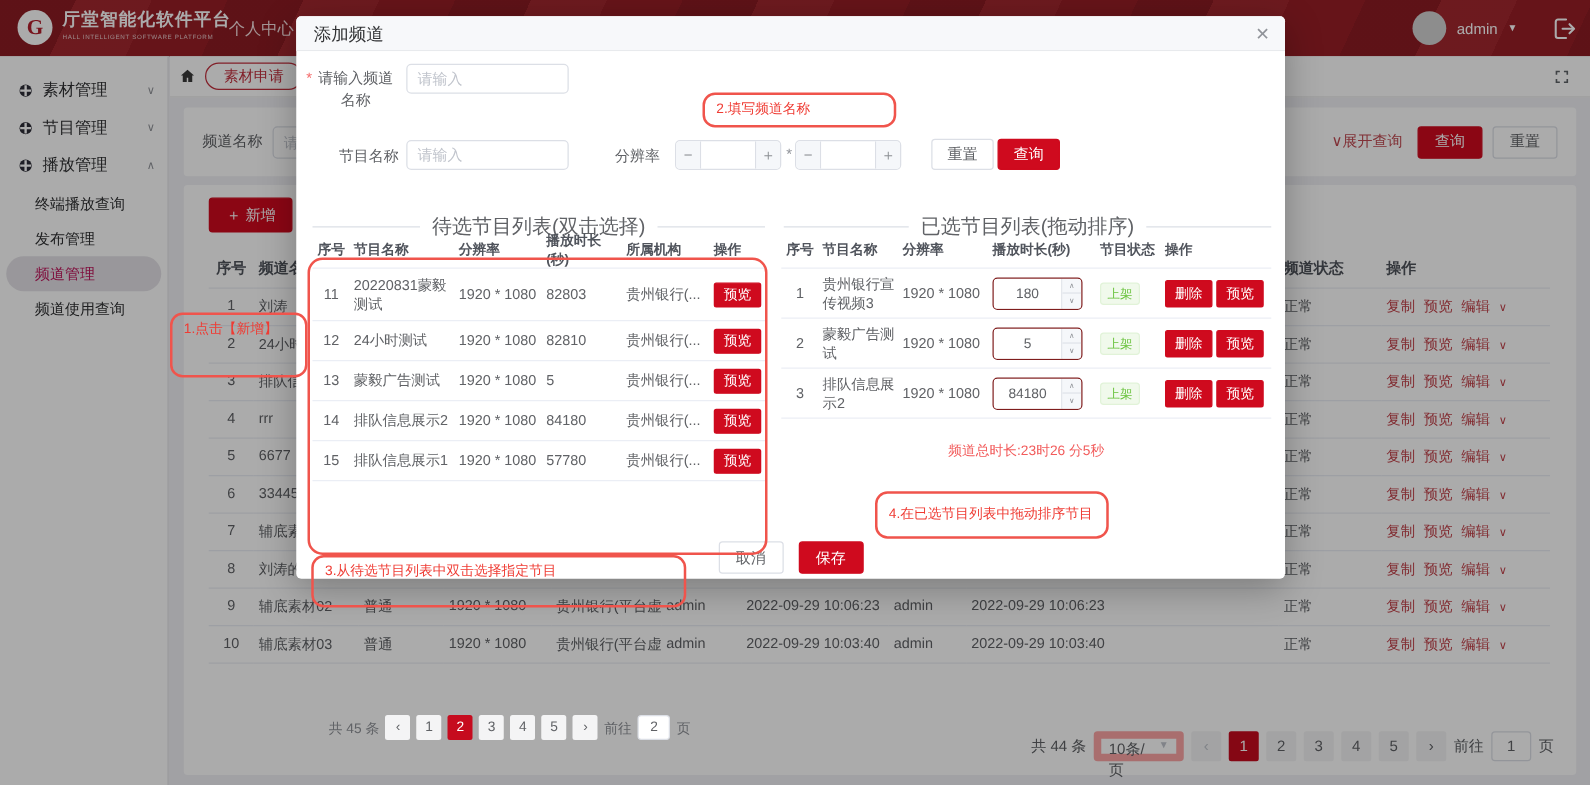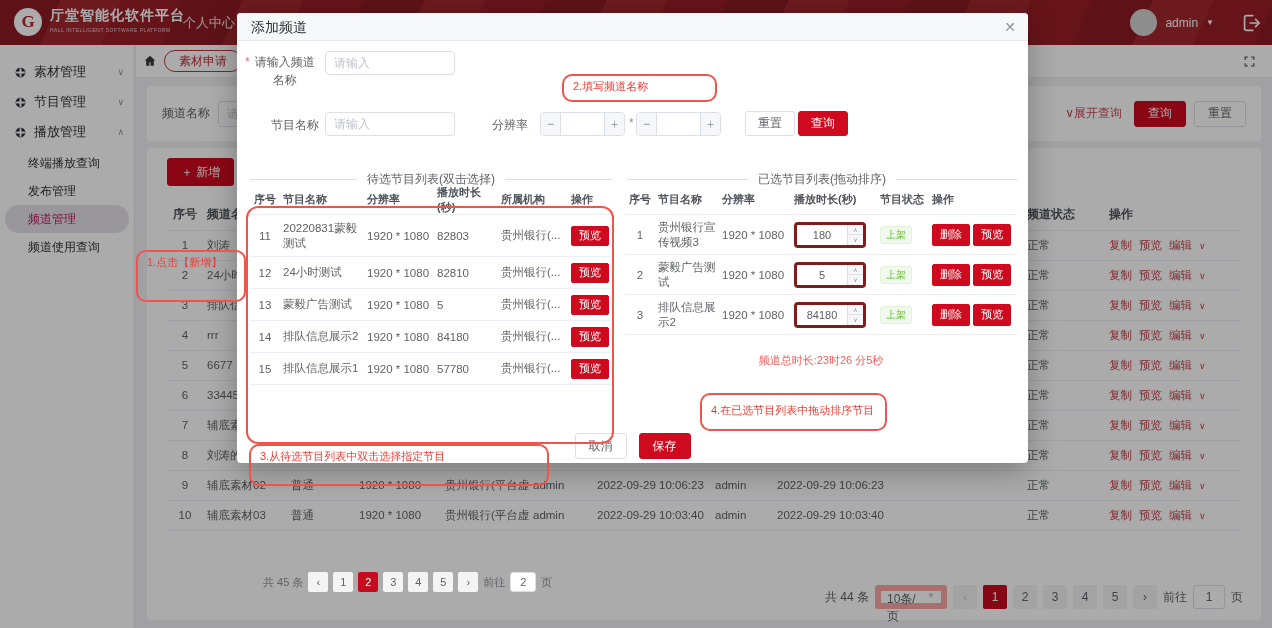--- a/index.html
+++ b/index.html
@@ -81,31 +81,31 @@
   .req { color:#f56c6c; margin-right:2px; }
   .lbl-wrap { white-space:pre-line; text-align:center; display:inline-block; width:66px; vertical-align:top; }
   .m-inp { position:absolute; width:130px; height:24px; }
   .stepper { position:absolute; width:85px; height:24px; border:1px solid #dcdfe6; border-radius:4px; background:#fff; display:flex; align-items:center; }
   .stepper .st-btn { width:20px; height:100%; background:#f5f7fa; color:#8d9095; display:flex; align-items:center; justify-content:center; font-size:12px; cursor:pointer; flex:none; }
   .stepper .st-btn.l { border-right:1px solid #dcdfe6; border-radius:3px 0 0 3px; }
   .stepper .st-btn.r { border-left:1px solid #dcdfe6; border-radius:0 3px 3px 0; margin-left:auto; }
   .star { position:absolute; color:#909399; font-size:12px; }
   .m-btn { position:absolute; height:25px; padding:0 12px; }
 
-  .sect { position:absolute; top:158px; display:flex; align-items:center; gap:10px; color:#606266; font-size:12px; }
+  .sect { position:absolute; top:158px; display:flex; align-items:center; gap:10px; color:#606266; font-size:16px; }
   .sect .ln { flex:1; height:1px; background:#dcdfe6; }
 
   .m-table { position:absolute; top:172px; font-size:11.5px; }
   .mt-row { display:flex; border-bottom:1px solid #ebeef5; align-items:center; }
   .mt-head { font-weight:bold; color:#50545c; font-size:11px; height:30px; }
   .mt-cell { padding:2px 3px; overflow:hidden; }
   .mt-cell.num { text-align:center; }
   .sm-btn { height:20px; padding:0 7px; font-size:11px; border-radius:2px; }
   .tag-green { display:inline-block; background:#f0f9eb; border:1px solid #e1f3d8; color:#67c23a; font-size:10px; padding:1px 5px; border-radius:3px; }
-  .num-stepper { display:inline-flex; width:72px; height:26px; border:3px solid #7f1d1d; border-radius:4px; overflow:hidden; background:#fff; }
+  .num-stepper { display:inline-flex; width:72px; height:26px; border:1px solid #7f1d1d; border-radius:4px; overflow:hidden; background:#fff; }
   .num-stepper input { flex:1; width:40px; border:none; outline:none; text-align:center; font-size:11px; color:#606266; font-family:inherit; }
   .ns-ctrl { width:16px; display:flex; flex-direction:column; border-left:1px solid #dcdfe6; }
   .ns-ctrl div { flex:1; background:#f5f7fa; color:#8d9095; font-size:6px; display:flex; align-items:center; justify-content:center; cursor:pointer; }
   .ns-ctrl div:first-child { border-bottom:1px solid #dcdfe6; }
 
   .m-pager { position:absolute; left:13px; top:387px; display:flex; align-items:center; gap:5px; font-size:11px; color:#606266; }
   .m-pager .pg-btn { min-width:20px; height:20px; line-height:20px; font-size:11px; }
   .m-pager .goto-inp { width:26px; height:20px; font-size:11px; }
 
   .total-dur { position:absolute; left:388px; top:340px; width:392px; text-align:center; color:#f25b5b; font-size:11px; }

